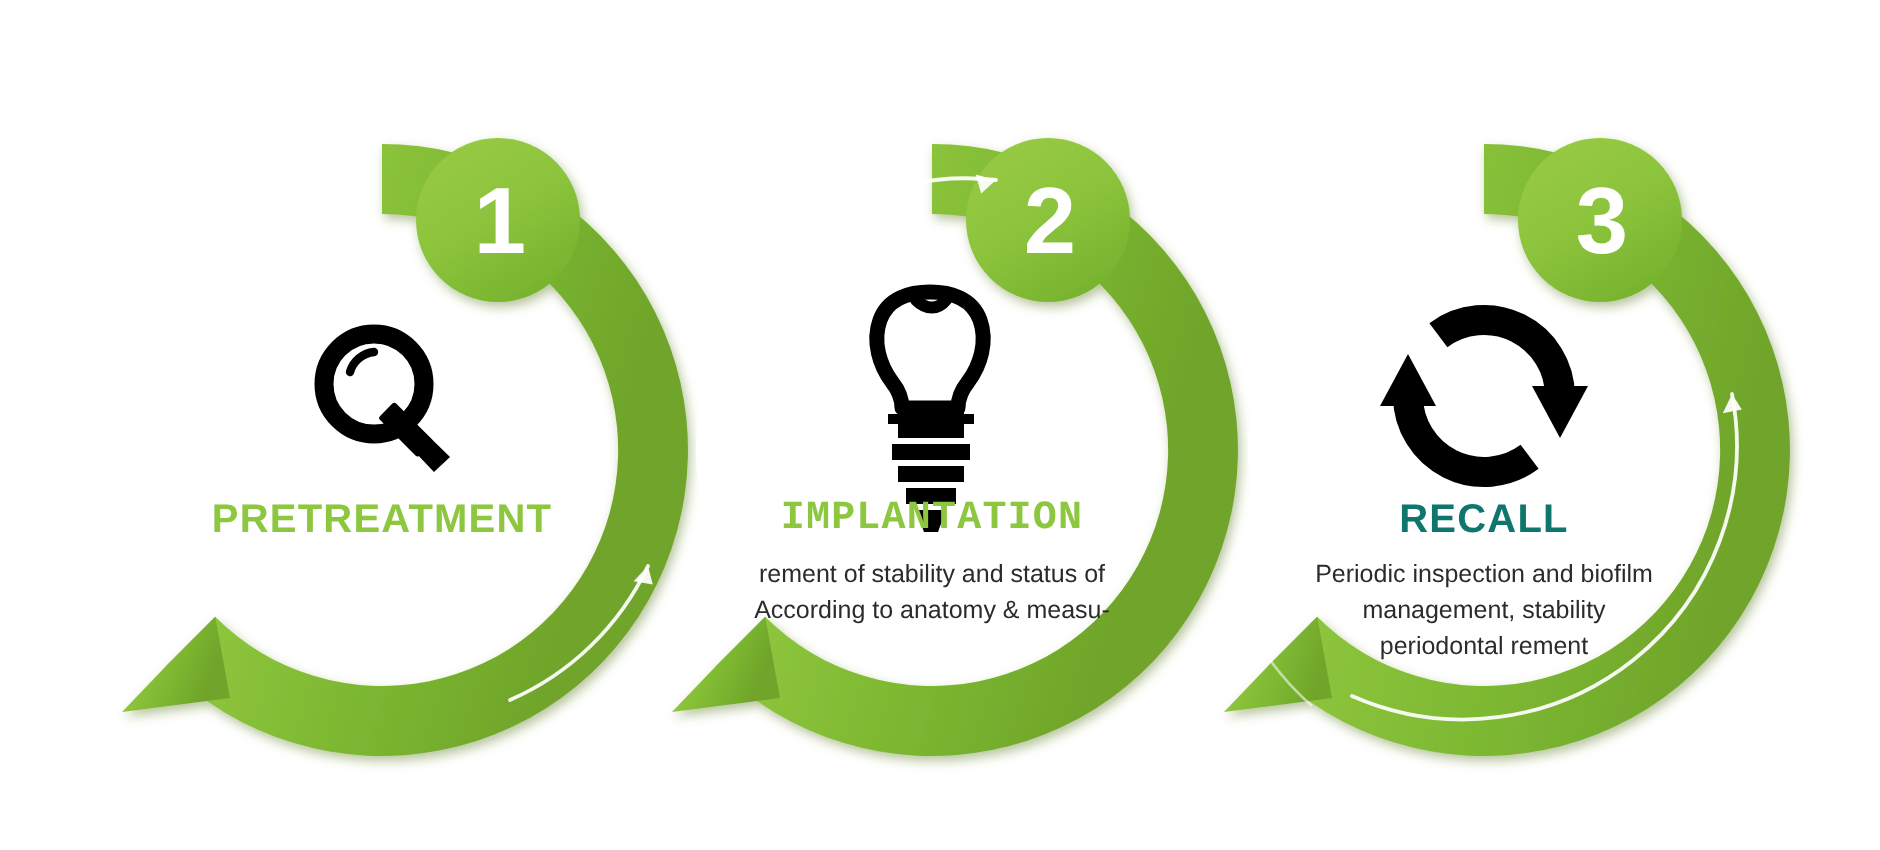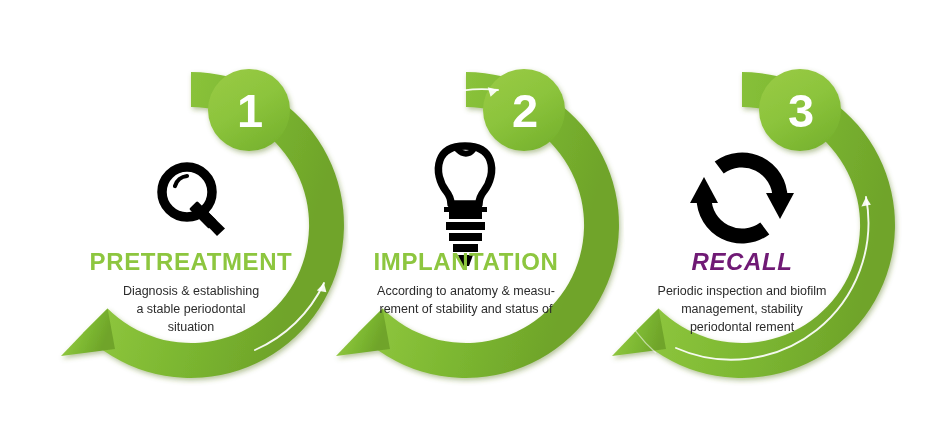--- a/index.html
+++ b/index.html
@@ -25,21 +25,21 @@
     inset: 0;
     width: 940px;
     height: 425px;
   }
   .step-text {
     position: absolute;
     text-align: center;
     pointer-events: none;
   }
   .step-title {
-    font-size: 24px;
+    font-size: 20px;
     font-weight: bold;
     letter-spacing: 0.6px;
     line-height: 1;
     margin: 0 0 9px 0;
     white-space: nowrap;
   }
   .step-desc {
     font-size: 12.5px;
     line-height: 1.42;
     color: #2b2b2b;
@@ -167,37 +167,32 @@
     <g transform="translate(742,198)">
       <path d="M 38 0 A 38 38 0 0 0 -22.8 -30.4" fill="none" stroke="#000000" stroke-width="15"></path>
       <path d="M -38 0 A 38 38 0 0 0 22.8 30.4" fill="none" stroke="#000000" stroke-width="15"></path>
       <path d="M 24 -5 L 52 -5 L 38 21 Z" fill="#000000"></path>
       <path d="M -24 5 L -52 5 L -38 -21 Z" fill="#000000"></path>
     </g>
   </svg>
 
   <div class="step-text" style="left:74px; top:250px; width:234px;">
     <p class="step-title" style="color:#8DC63F;">PRETREATMENT</p>
-    <p class="step-desc">
-      <span>Diagnosis &amp; establishing</span>
-      <span>a stable periodontal</span>
-      <span>situation</span>
-    </p>
   </div>
 
   <div class="step-text" style="left:349px; top:250px; width:234px;">
-    <p class="step-title" style="color:#8DC63F;">IMPLANTATION</p>
+    <p class="step-title" style="color:#8DC63F;font-family:Liberation Mono, monospace;">IMPLANTATION</p>
     <p class="step-desc">
+      <span>rement of stability and status of</span>
       <span>According to anatomy &amp; measu-</span>
-      <span>rement of stability and status of</span>
     </p>
   </div>
 
   <div class="step-text" style="left:625px; top:250px; width:234px;">
-    <p class="step-title" style="color:#701a75;font-style:italic;">RECALL</p>
+    <p class="step-title" style="color:#0f766e;">RECALL</p>
     <p class="step-desc">
       <span>Periodic inspection and biofilm</span>
       <span>management, stability</span>
       <span>periodontal rement</span>
     </p>
   </div>
 
 </div>
 
 </body></html>

